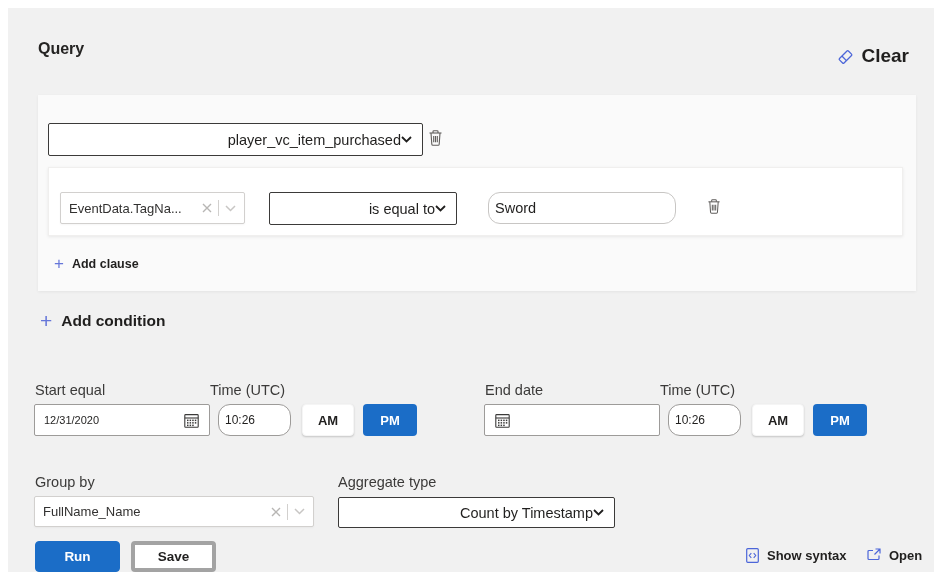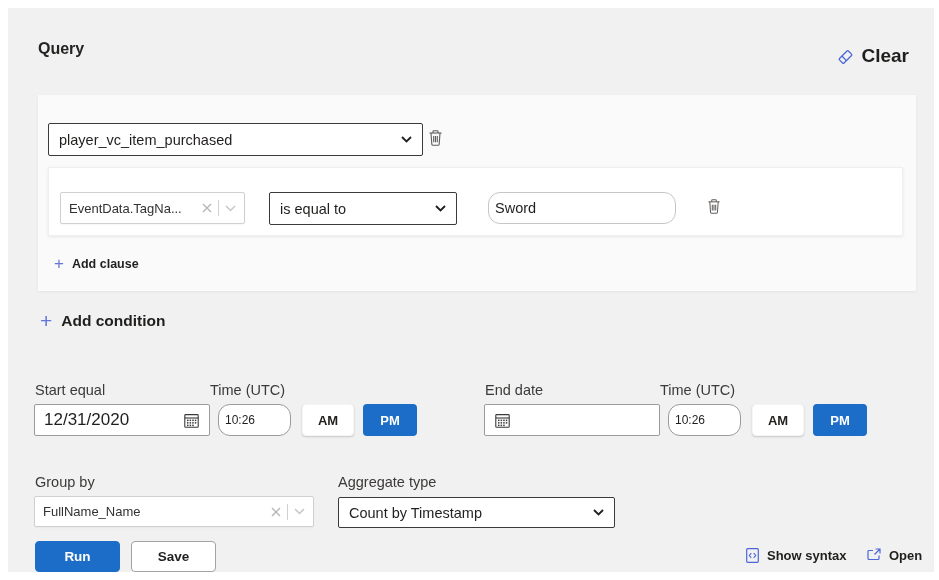--- a/index.html
+++ b/index.html
@@ -14,35 +14,35 @@
   .clear-link { right: 25px; top: 37px; display: flex; align-items: center; gap: 7px;
     cursor: pointer; font-size: 19px; font-weight: bold; color: #201f1e; }
 
   
   .card { left: 30px; top: 87px; width: 878px; height: 196px; background: #fafafa;
     box-shadow: 0 1px 3px rgba(0,0,0,.06); }
   .clause-box { left: 40px; top: 159px; width: 855px; height: 69px; background: #ffffff;
     border: 1px solid #f0efee; box-shadow: 0 1px 3px rgba(0,0,0,.08); }
 
   
-  .sel { display: flex; align-items: center; justify-content: space-between;
+  .sel { display: flex; align-items: center; justify-content: flex-end;
     background: #fff; border: 1px solid #3b3a39; border-radius: 2px;
     padding: 0 10px; font-size: 14.5px; color: #201f1e; cursor: pointer; }
   .combo { display: flex; align-items: center; background: #fff;
     border: 1px solid #d2d0ce; border-radius: 2px; padding: 0 8px;
     font-size: 13px; color: #323130; box-shadow: 0 1px 2px rgba(0,0,0,.04); }
   .combo .grow { flex: 1 1 auto; white-space: nowrap; overflow: hidden; }
   .combo .suffix { display: flex; align-items: center; gap: 6px; }
   .combo .vbar { width: 1px; height: 16px; background: #d2d0ce; }
   .txt { background: #fff; border: 1px solid #c8c6c4; border-radius: 12px;
     padding: 0 6px; font-size: 14.5px; color: #201f1e; font-family: "Liberation Sans", sans-serif; width: 100%; height: 100%; }
   .txt-dark { border-color: #9d9b99; font-size: 12px; }
   .date-wrap { display: flex; align-items: center; background:#fff;
     border: 1px solid #9d9b99; border-radius: 2px; padding: 0 9px; }
-  .date-wrap input { border: none; outline: none; flex: 1 1 auto; font-size: 17px;
+  .date-wrap input { border: none; outline: none; flex: 1 1 auto; font-size: 11px;
     color: #201f1e; font-family: "Liberation Sans", sans-serif; width: 100%; background: transparent; }
 
   .evt-select   { left: 40px;  top: 115px; width: 375px; height: 33px; }
   .trash-1      { left: 420px; top: 121px; }
   .field-combo  { left: 52px;  top: 184px; width: 185px; height: 32px; }
   .op-select    { left: 261px; top: 184px; width: 188px; height: 33px; }
   .value-input  { left: 480px; top: 184px; width: 188px; height: 32px; }
   .trash-2      { left: 699px; top: 190px; }
 
   .add-link { display: flex; align-items: center; cursor: pointer; }
@@ -78,21 +78,21 @@
   .toggle.on  { background: #1b6dc7; color: #ffffff; width: 54px; }
 
   .group-combo { left: 26px;  top: 488px; width: 280px; height: 31px; }
   .agg-select  { left: 330px; top: 489px; width: 277px; height: 31px; }
 
   .btn { height: 31px; border-radius: 4px; font-size: 13.5px; font-weight: bold;
     display: flex; align-items: center; justify-content: center; cursor: pointer; }
   .run-btn  { left: 27px;  top: 533px; width: 85px; background: #1b6dc7; color: #fff;
     border: 1px solid #1b6dc7; }
   .save-btn { left: 123px; top: 533px; width: 85px; background: #fff; color: #201f1e;
-    border: 1px solid #a3a3a3; }
+    border: 4px solid #a3a3a3; }
 
   .foot-link { display: flex; align-items: center; gap: 7px; cursor: pointer;
     font-size: 13px; font-weight: bold; color: #201f1e; top: 539px; }
   .show-syntax { left: 737px; }
   .open-link   { left: 858px; }
 
   svg { display: block; }
 </style>
 </head>
 <body>

